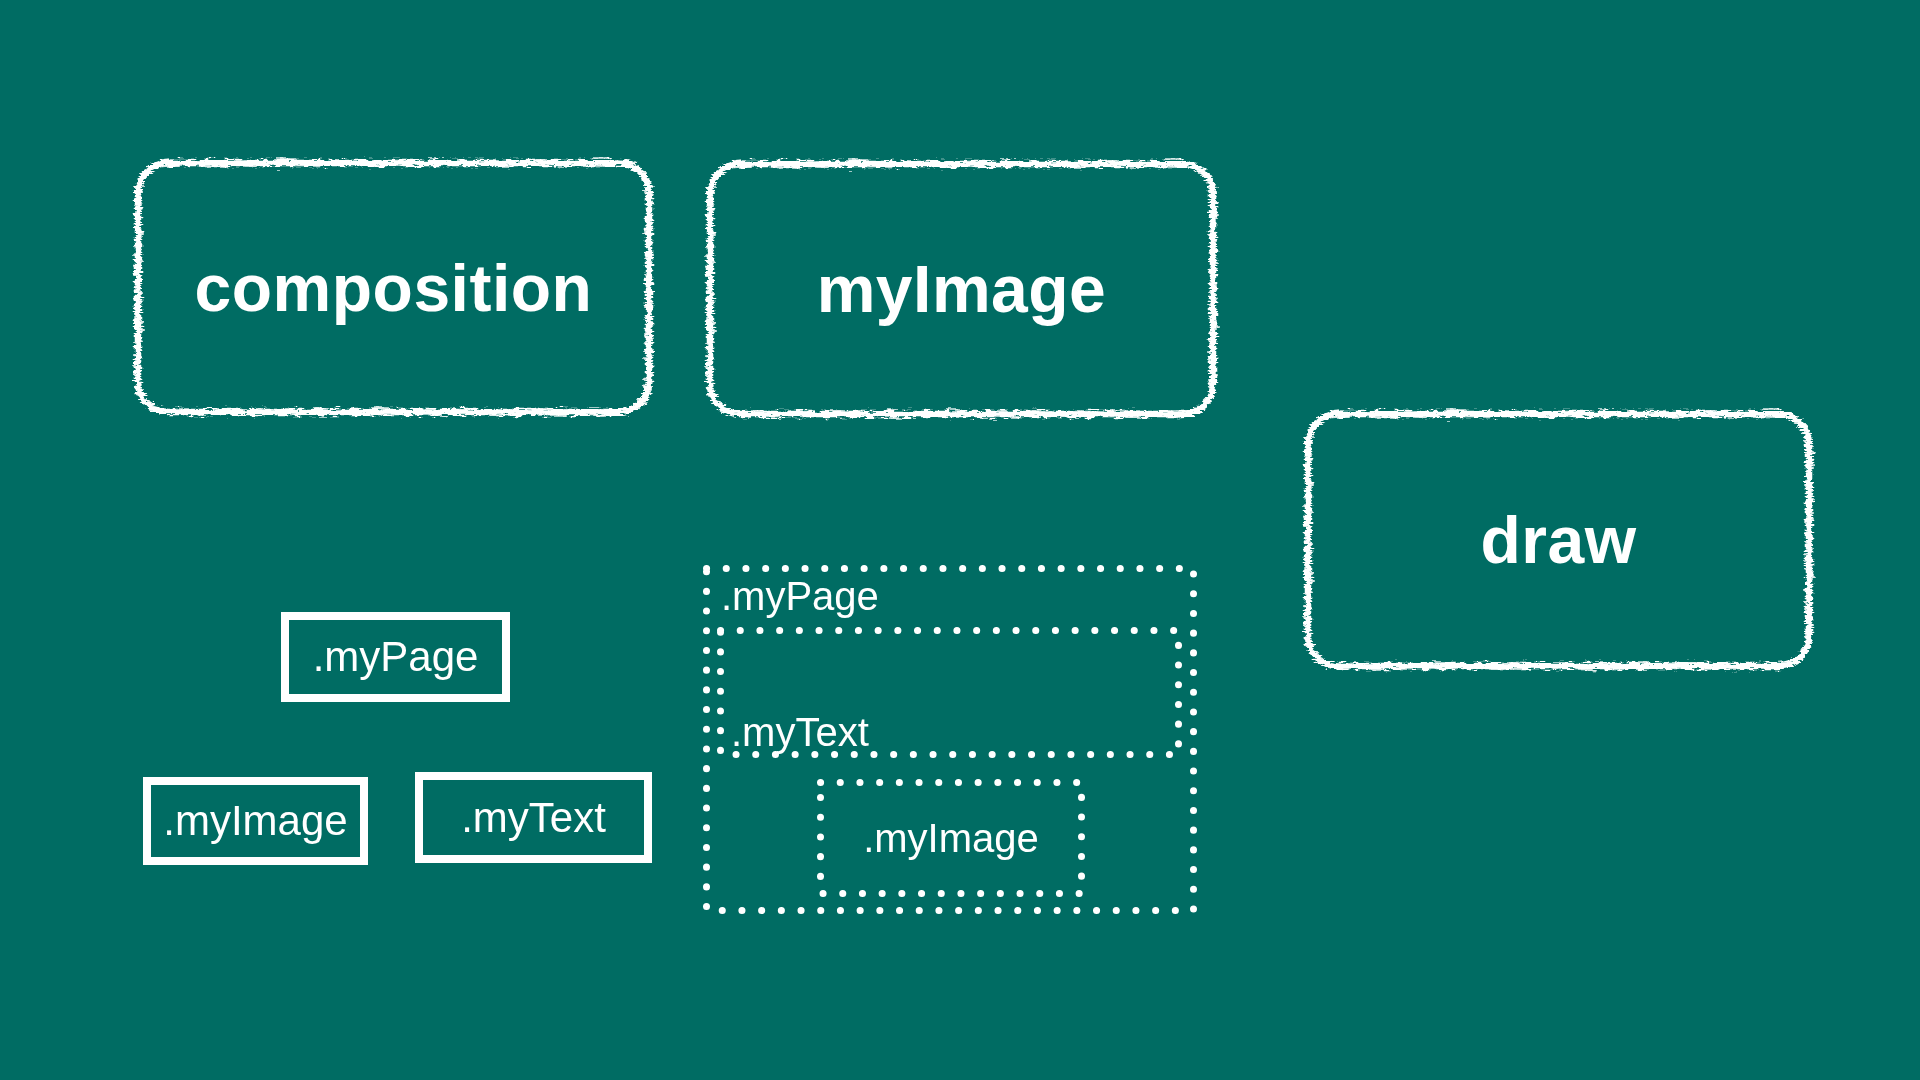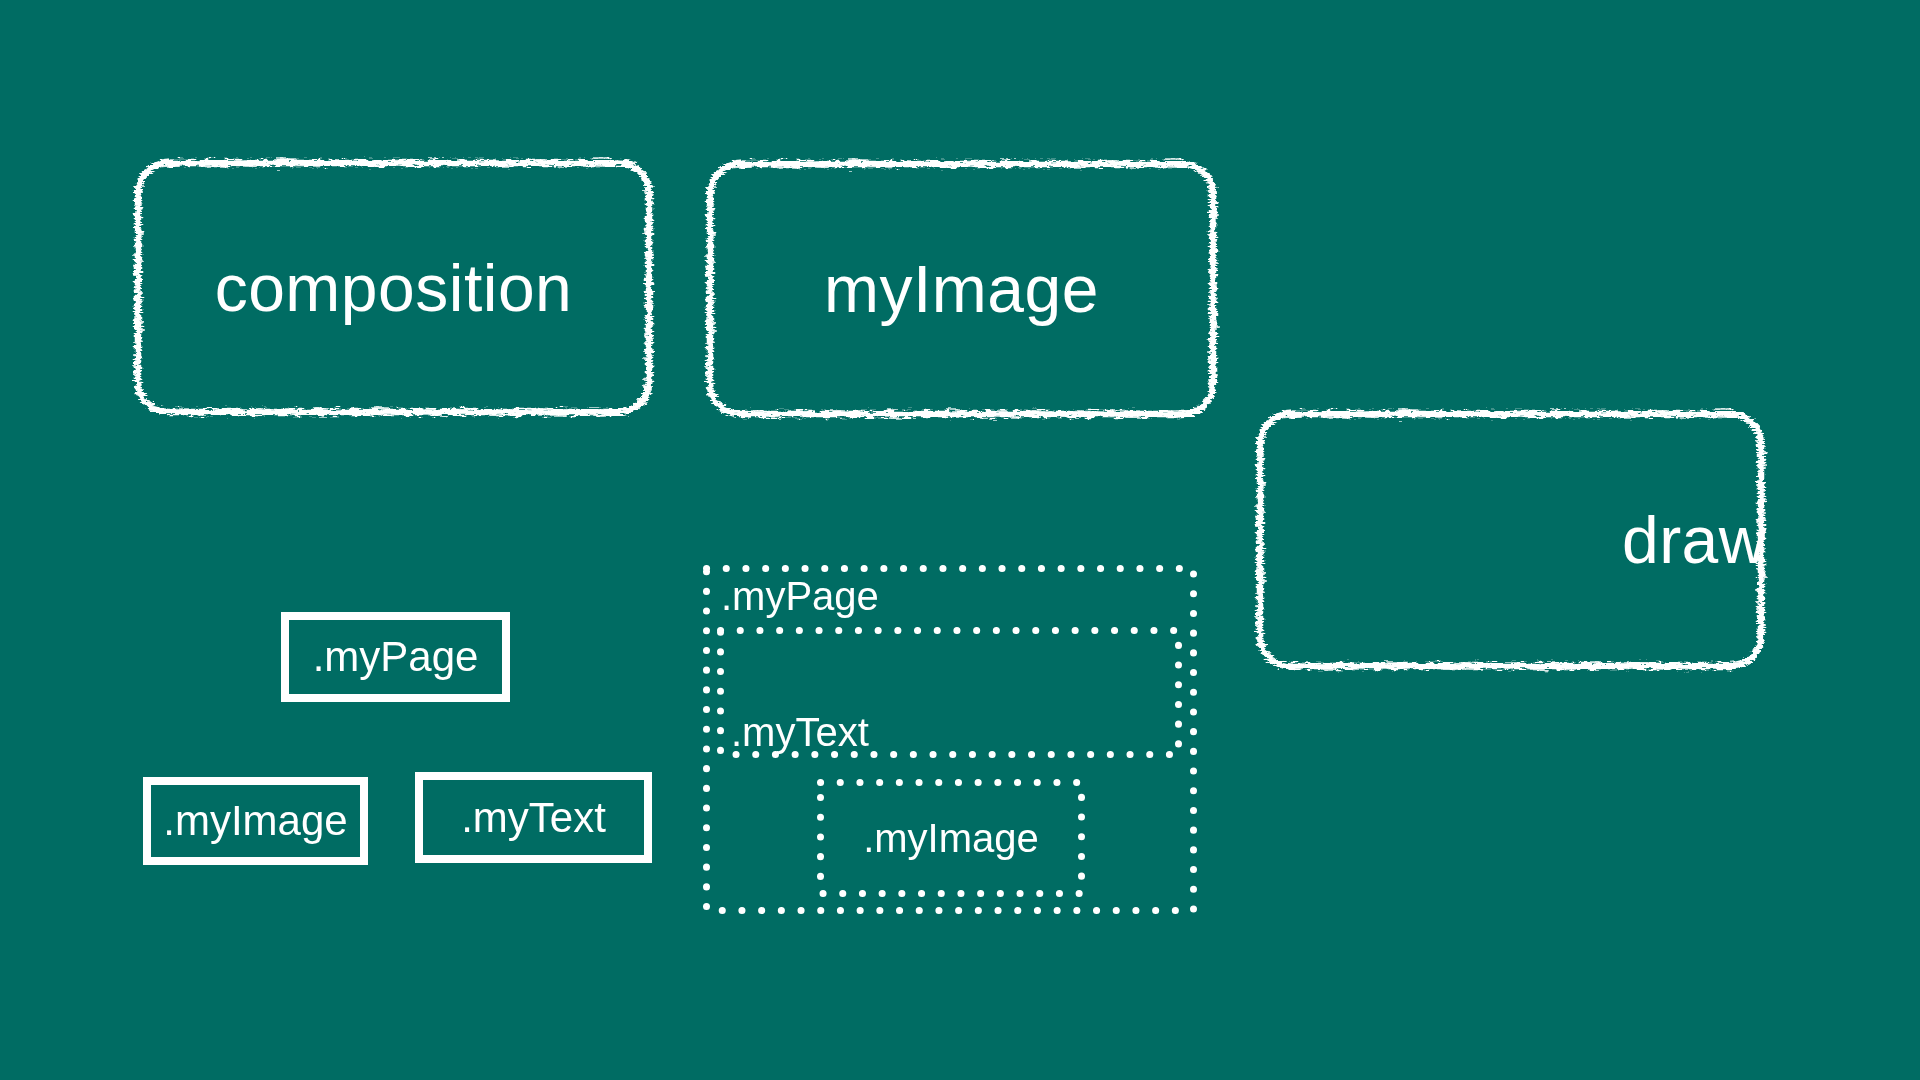--- a/index.html
+++ b/index.html
@@ -37,27 +37,27 @@
     fill: none;
     stroke: var(--ink);
     stroke-linejoin: round;
   }
   .chalk-border .c1 { stroke-width: 6.5; filter: url(#chalkA); }
   .chalk-border .c2 { stroke-width: 3.5; opacity: 0.85; filter: url(#chalkB); }
   .chalk-label {
     position: relative;
     color: var(--ink);
     font-size: 66px;
-    font-weight: 400;
+    font-weight: 700;
     letter-spacing: 0.5px;
     white-space: nowrap;
   }
   .pos-composition { left: 132px; top: 157px; width: 523px; height: 261px; }
   .pos-layout      { left: 704px; top: 158px; width: 515px; height: 262px; }
-  .pos-draw        { left: 1254px; top: 408px; width: 513px; height: 264px; justify-content: flex-end; }
+  .pos-draw        { left: 1302px; top: 408px; width: 513px; height: 264px; }
 
   
   .chip {
     position: absolute;
     border: 8px solid var(--ink);
     box-sizing: border-box;
     display: flex;
     align-items: center;
     justify-content: center;
   }

